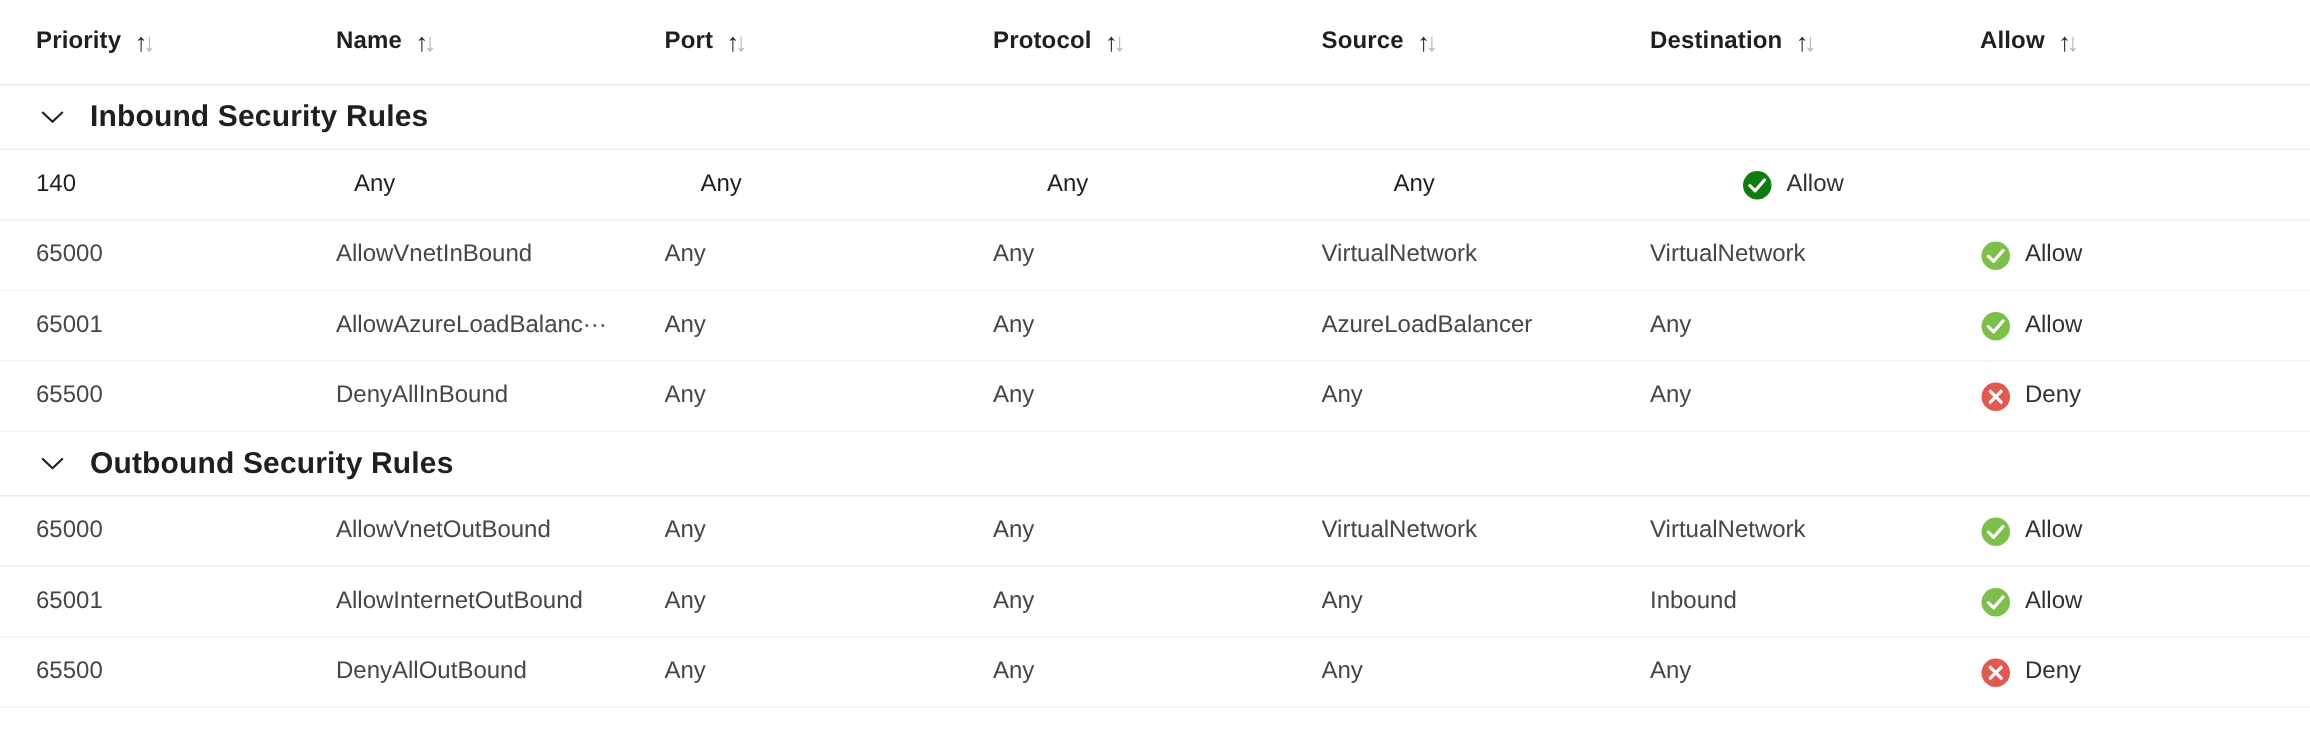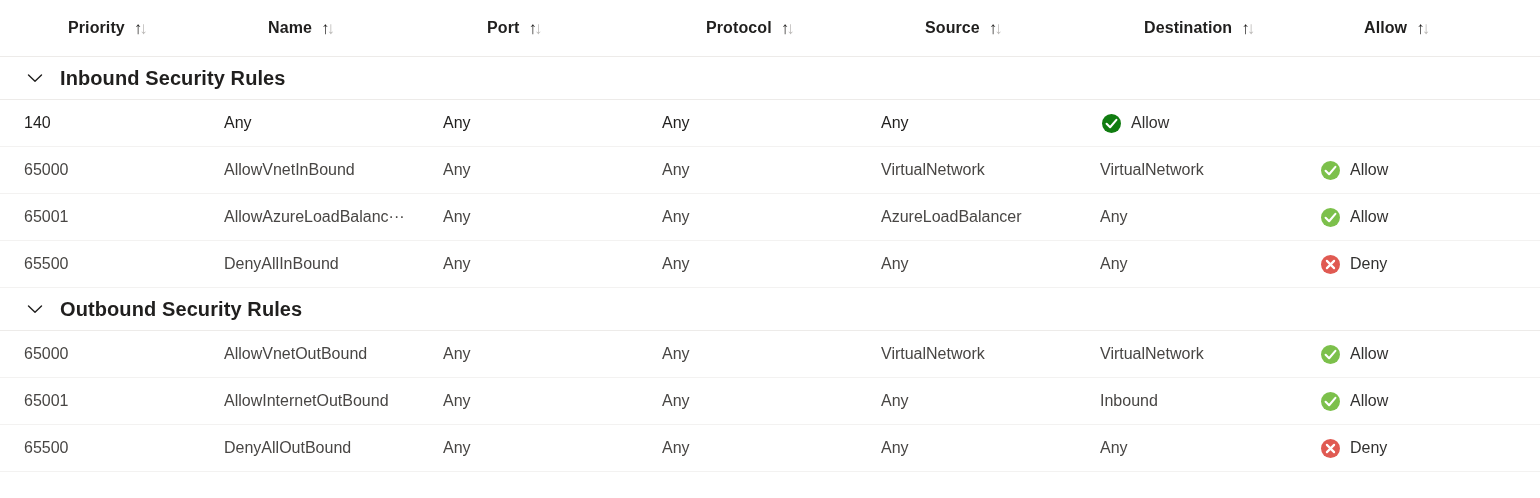--- a/index.html
+++ b/index.html
@@ -49,21 +49,21 @@
     border-bottom: 1px solid #edebe9;
     font-size: 16px;
     font-weight: bold;
     color: #201f1e;
   }
   .header-cell {
     display: flex;
     align-items: center;
     cursor: pointer;
   }
-  .header-label { letter-spacing: 0.1px; margin-left: 44px; }
+  .header-label { letter-spacing: 0.1px; }
   .sort-arrows {
     display: inline-flex;
     align-items: center;
     margin-left: 9px;
     font-weight: normal;
     line-height: 1;
   }
   .sort-up {
     font-size: 17px;
     color: #201f1e;
@@ -96,20 +96,21 @@
 
   
   .data-row {
     height: 47px;
     border-bottom: 1px solid #f3f2f1;
     font-size: 16px;
     color: #484644;
   }
   .data-row.row-highlight {
     color: #201f1e;
+    gap: 12px;
   }
 
   .name-cell {
     display: flex;
     align-items: center;
   }
   .warn-icon {
     display: inline-block;
     width: 22px;
     height: 22px;

